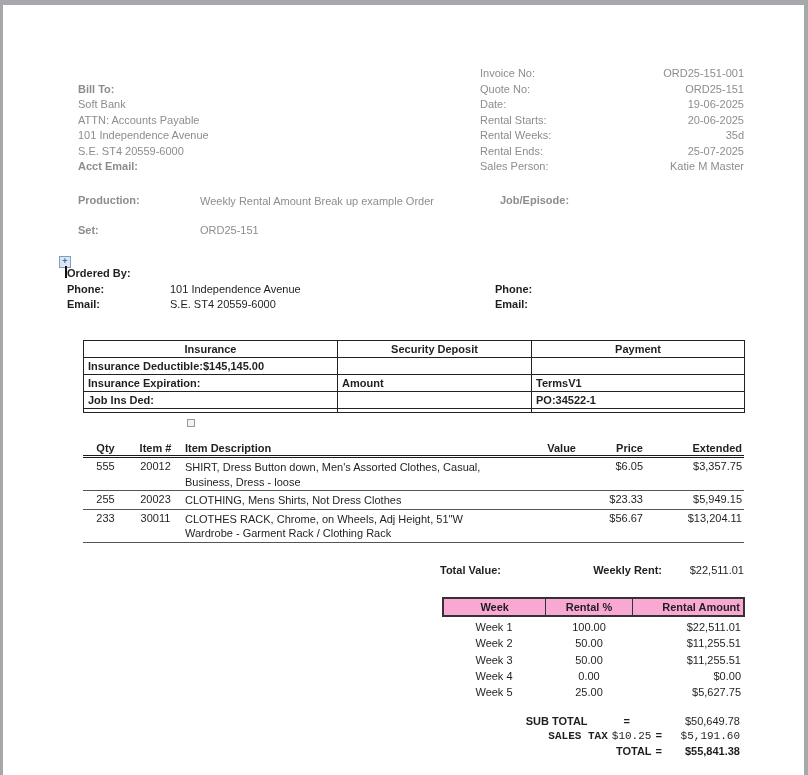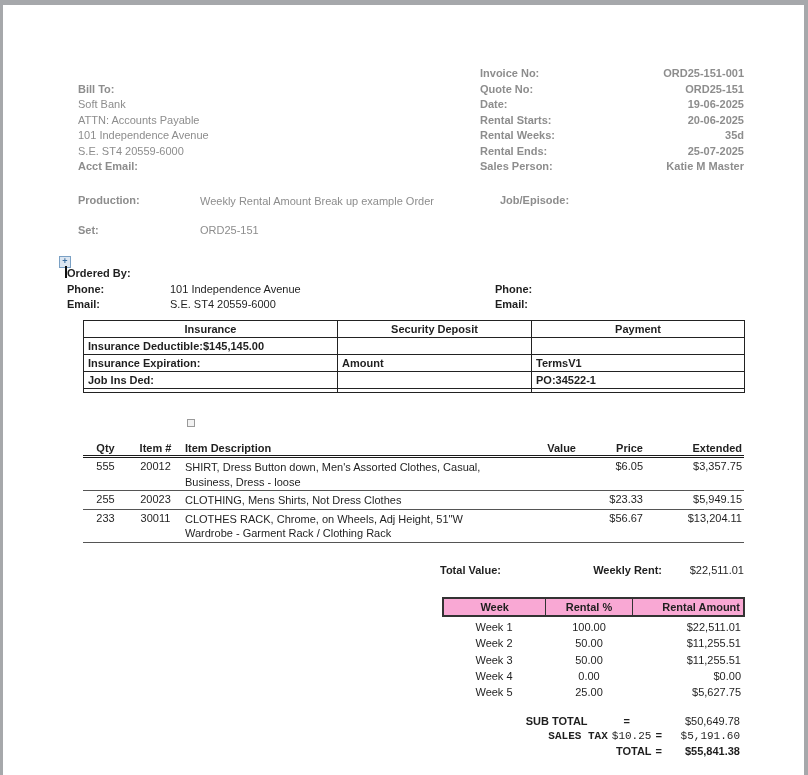--- a/index.html
+++ b/index.html
@@ -13,33 +13,33 @@
   #canvas{position:absolute;inset:0;font-size:11px;color:#1f1f1f;}
   .abs{position:absolute;}
   .gray{color:#8d8d8d;}
   .b{font-weight:bold;}
 
   
   .bill-to{left:78px;top:82px;line-height:15.4px;}
 
   
   .meta{left:480px;top:66px;width:264px;}
-  .meta-row{display:flex;justify-content:space-between;height:15.5px;line-height:15.5px;font-weight:bold;}
+  .meta-row{display:flex;justify-content:space-between;height:15.5px;line-height:15.5px;font-weight:normal;}
 
   
   .prod-val{width:238px;line-height:15px;}
 
   
   .handle-icon{left:59px;top:256px;width:10px;height:10px;border:1px solid #7aa0c4;background:#dce6f1;
     color:#3b6fa0;font-size:9px;line-height:9px;text-align:center;font-weight:bold;}
   .caret{left:65px;top:266px;width:2px;height:12px;background:#111;}
 
   
   table{border-collapse:collapse;}
-  .ins-table{left:83px;top:320px;}
+  .ins-table{left:83px;top:340px;}
   .ins-table td{border:1px solid #222;padding:1px 4px;height:14px;font-weight:bold;vertical-align:middle;}
   .ins-table .hd{text-align:center;}
   .ins-table .spacer td{height:3px;padding:0;}
   .pair{display:flex;}
 
   
   .items-table{left:83px;top:438px;}
   .items-table th{padding:1px 2px;font-size:11px;border-bottom:3px double #1a1a1a;height:15px;vertical-align:bottom;}
   .items-table td{padding:2px 2px 1px 2px;border-bottom:1px solid #555;vertical-align:top;}
   .c{text-align:center;} .l{text-align:left;} .r{text-align:right;}

